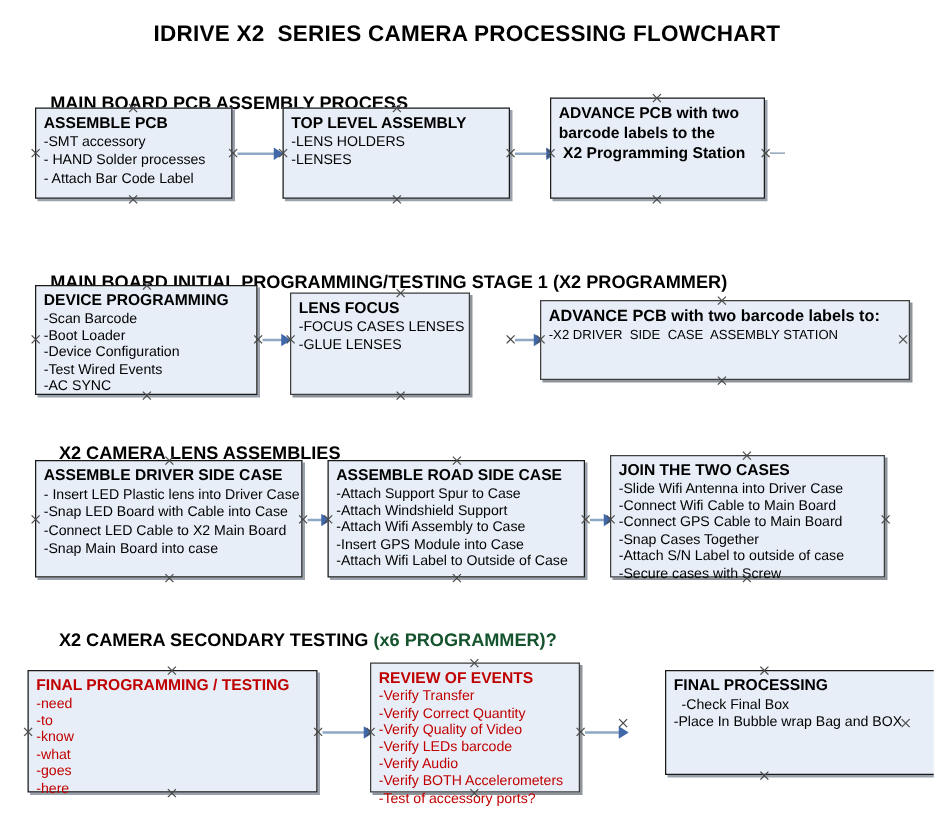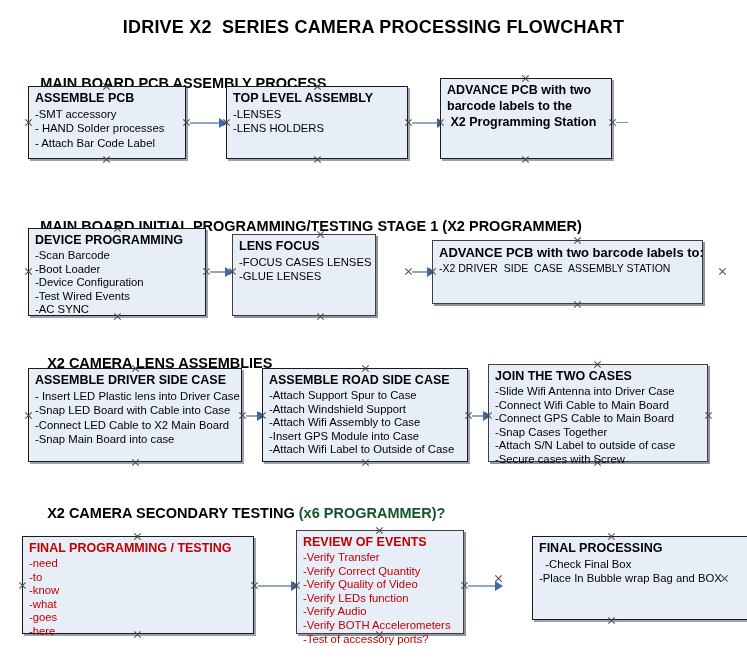--- a/index.html
+++ b/index.html
@@ -112,22 +112,22 @@
   <div class="hx" style="left:102px;top:82px;"></div>
   <div class="hx" style="left:102px;top:155px;"></div>
   <div class="hx" style="left:24px;top:118px;"></div>
   <div class="hx" style="left:182px;top:118px;"></div>
 
   <div class="conn" style="left:190px;top:122px;width:30px;"></div>
   <div class="conn-arrow" style="left:219px;top:118px;"></div>
 
   <div class="box" style="left:226px;top:86px;width:182px;height:73px;">
     <div class="b-title">TOP LEVEL ASSEMBLY</div>
+    <div class="b-line">-LENS HOLDERS</div>
     <div class="b-line">-LENSES</div>
-    <div class="b-line">-LENS HOLDERS</div>
   </div>
   <div class="hx" style="left:313px;top:82px;"></div>
   <div class="hx" style="left:313px;top:155px;"></div>
   <div class="hx" style="left:222px;top:118px;"></div>
   <div class="hx" style="left:404px;top:118px;"></div>
 
   <div class="conn" style="left:412px;top:122px;width:26px;"></div>
   <div class="conn-arrow" style="left:437px;top:118px;"></div>
 
   <div class="box" style="left:440px;top:78px;width:172px;height:81px;">
@@ -167,21 +167,21 @@
     <div class="b-line">-GLUE LENSES</div>
   </div>
   <div class="hx" style="left:316px;top:230px;"></div>
   <div class="hx" style="left:316px;top:312px;"></div>
   <div class="hx" style="left:228px;top:267px;"></div>
   <div class="hx" style="left:404px;top:267px;"></div>
 
   <div class="conn" style="left:412px;top:271px;width:16px;"></div>
   <div class="conn-arrow" style="left:427px;top:267px;"></div>
 
-  <div class="box gray-edge" style="left:432px;top:240px;width:271px;height:64px;">
+  <div class="box gray-edge" style="left:432px;top:240px;width:296px;height:64px;">
     <div class="b-title big">ADVANCE PCB with two barcode labels to:</div>
     <div class="b-line small">-X2 DRIVER  SIDE  CASE  ASSEMBLY STATION</div>
   </div>
   <div class="hx" style="left:573px;top:236px;"></div>
   <div class="hx" style="left:573px;top:300px;"></div>
   <div class="hx" style="left:428px;top:267px;"></div>
   <div class="hx" style="left:718px;top:267px;"></div>
 
   <div class="section-title" style="left:31px;top:339px;">
     <span>X2 CAMERA LENS ASSEMBLIES</span>
@@ -251,21 +251,21 @@
   <div class="hx" style="left:250px;top:581px;"></div>
 
   <div class="conn" style="left:258px;top:585px;width:34px;"></div>
   <div class="conn-arrow" style="left:291px;top:581px;"></div>
 
   <div class="box gray-edge red" style="left:296px;top:530px;width:168px;height:104px;">
     <div class="b-title">REVIEW OF EVENTS</div>
     <div class="b-line tight">-Verify Transfer</div>
     <div class="b-line tight">-Verify Correct Quantity</div>
     <div class="b-line tight">-Verify Quality of Video</div>
-    <div class="b-line tight">-Verify LEDs function</div>
+    <div class="b-line tight">-Verify LEDs barcode</div>
     <div class="b-line tight">-Verify Audio</div>
     <div class="b-line tight">-Verify BOTH Accelerometers</div>
     <div class="b-line tight">-Test of accessory ports?</div>
   </div>
   <div class="hx" style="left:375px;top:526px;"></div>
   <div class="hx" style="left:375px;top:630px;"></div>
   <div class="hx" style="left:292px;top:581px;"></div>
   <div class="hx" style="left:460px;top:581px;"></div>
 
   <div class="conn" style="left:468px;top:585px;width:28px;"></div>

